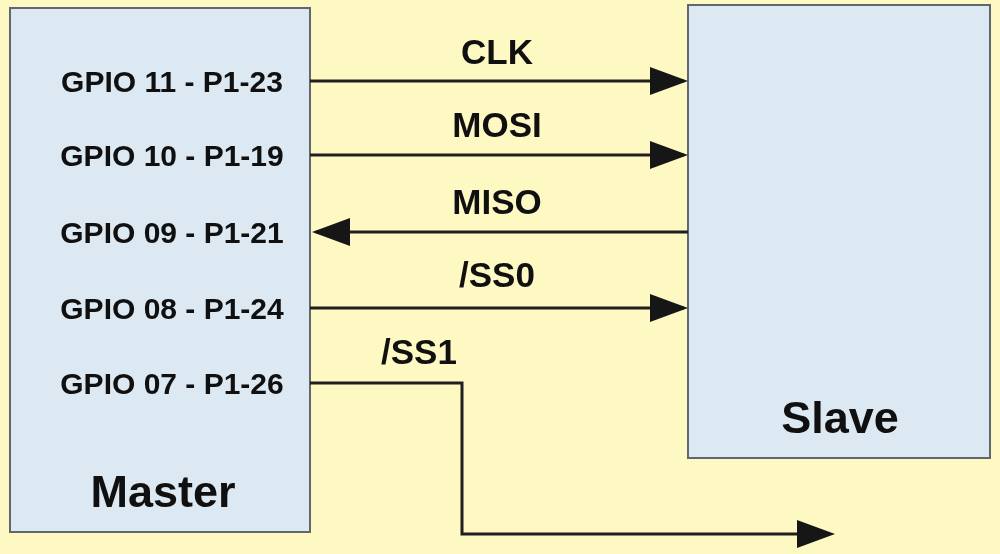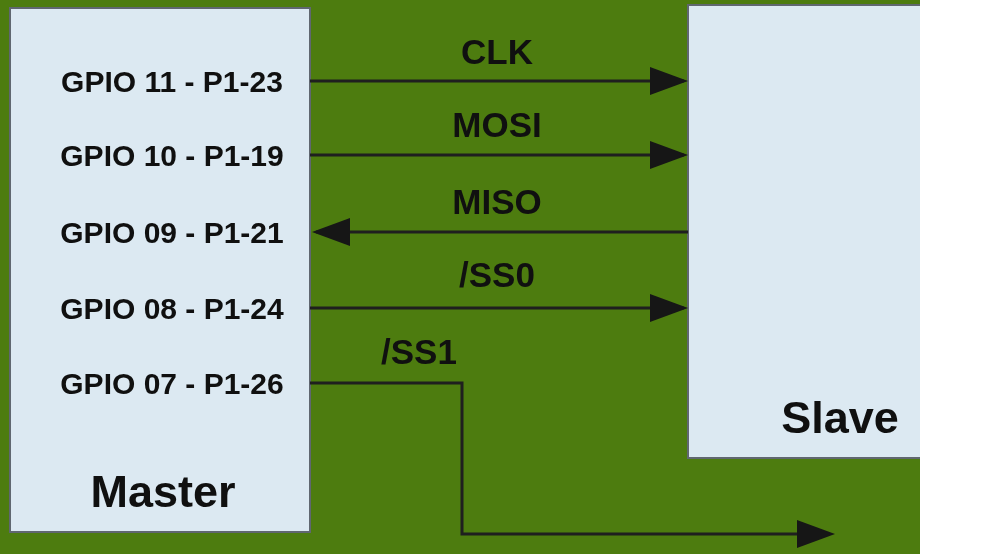--- a/index.html
+++ b/index.html
@@ -2,23 +2,23 @@
 <html><head>
 <meta charset="utf-8">
 <style>
   html, body {
     margin: 0;
     padding: 0;
     background: #ffffff;
   }
   .canvas {
     position: relative;
-    width: 920px;
+    width: 1000px;
     height: 554px;
-    background: #4d7c0f;
+    background: #fef9c3;
     overflow: hidden;
   }
   svg { display: block; }
   .box {
     stroke: #606770;
     stroke-width: 2;
   }
   .wire {
     stroke: #1f1f1f;
     stroke-width: 3;

